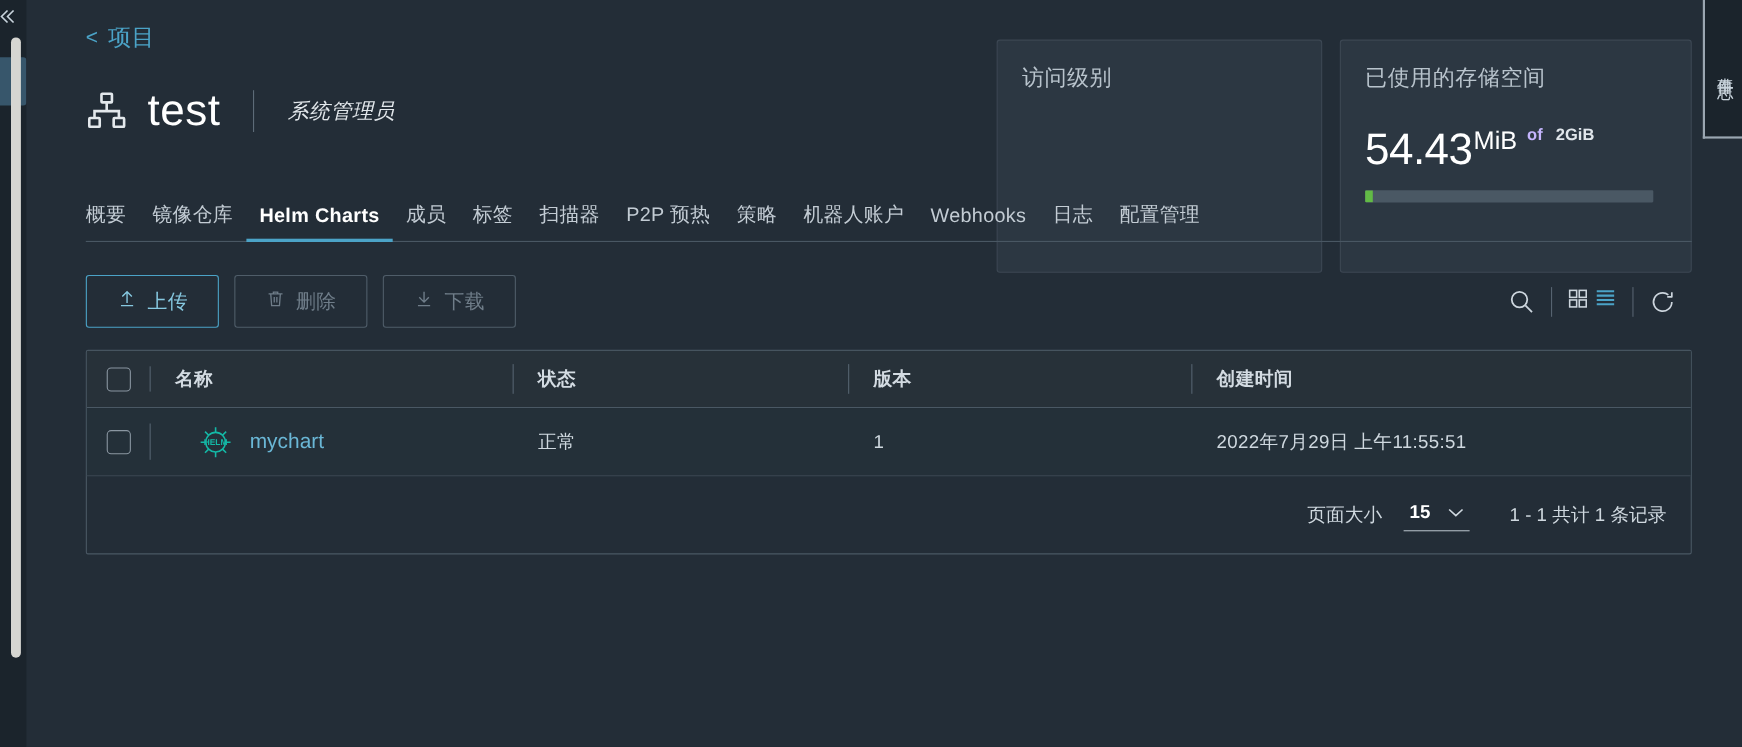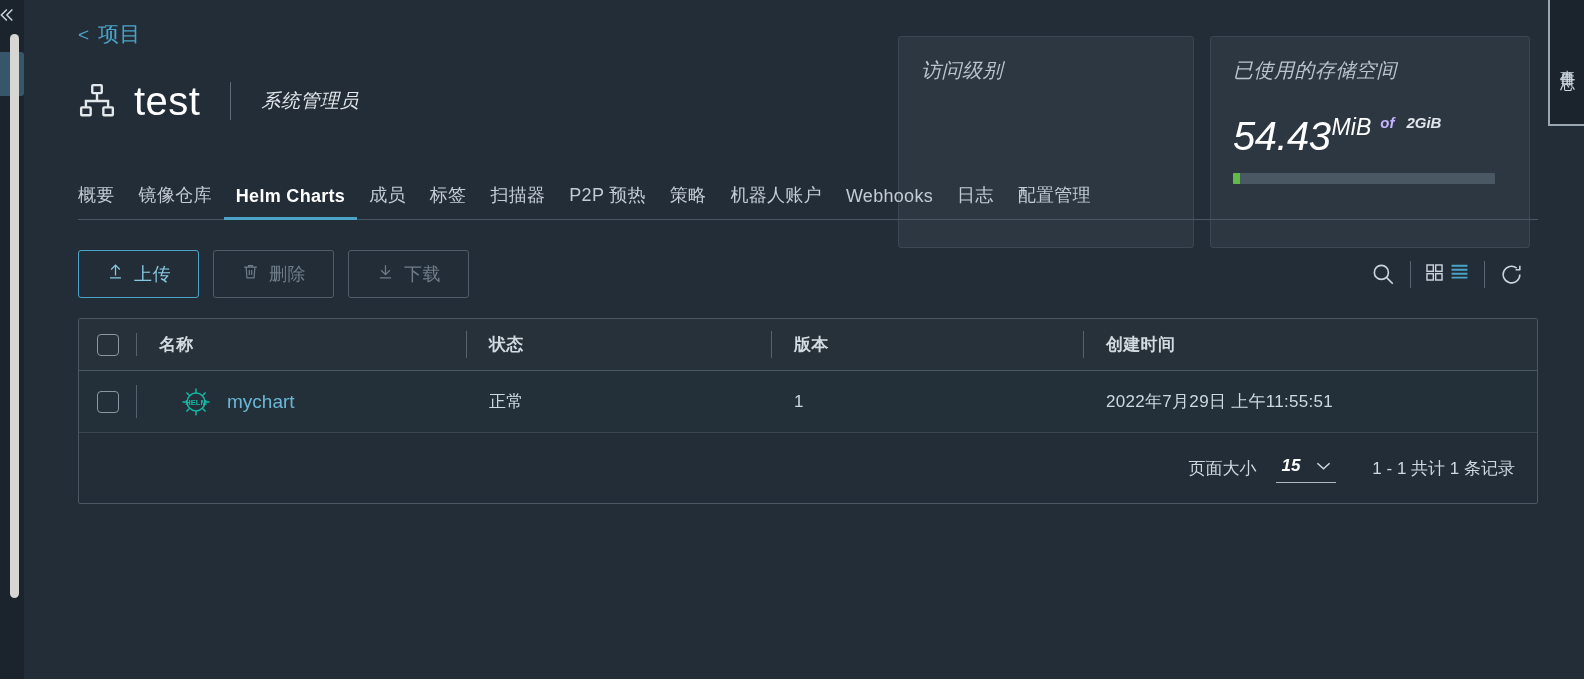--- a/index.html
+++ b/index.html
@@ -58,21 +58,21 @@
     font-size: 40px; color: #ffffff; font-weight: 400; letter-spacing: .5px;
   }
   .title-divider {
     width: 1px; height: 38px; background: #5d6b78; margin: 0 12px;
   }
   .project-role {
     font-size: 19px; color: #e3e8ec; font-style: italic; letter-spacing: .5px;
   }
 
   
-  .cards { position: absolute; top: 36px; right: 54px; display: flex; gap: 16px; font-style: italic; }
+  .cards { position: absolute; top: 36px; right: 46px; display: flex; gap: 16px; }
   .card {
     background: #2c3742; border: 1px solid #3c4753;
     border-radius: 3px; padding: 20px 22px 18px;
     min-height: 212px; position: relative;
   }
   .card-access { width: 296px; }
   .card-storage { width: 320px; }
   .card-title {
     font-size: 20px; color: #b8c3cc; font-weight: 400; letter-spacing: .5px;
   }
@@ -174,21 +174,21 @@
   .chart-cell { display: flex; align-items: center; gap: 14px; }
   .helm-icon { width: 34px; height: 34px; color: #14b8a6; flex: 0 0 34px; margin-left: 20px; }
   .chart-link { color: #6ab7d6; font-size: 19px; }
 
   
   .pager { display: flex; align-items: center; gap: 0; }
   .pager-label { font-size: 17px; color: #cfd8df; margin-right: 20px; }
   .pager-select {
     display: inline-flex; align-items: center; gap: 16px;
     border-bottom: 1px solid #aeb8c1; padding: 2px 5px 6px;
-    color: #ffffff; font-size: 17px; font-weight: 700; font-style: italic;
+    color: #ffffff; font-size: 17px; font-weight: 700;
   }
   .pager-select .caret { color: #cfd8df; font-size: 14px; font-weight: 400; }
   .pager-range { font-size: 17px; color: #cfd8df; margin-left: 36px; }
 
   
   .right-rail {
     position: absolute; top: 0; right: 0;
     width: 36px; height: 126px;
     background: #1b242c;
     border-left: 2px solid #9aa6b1;

